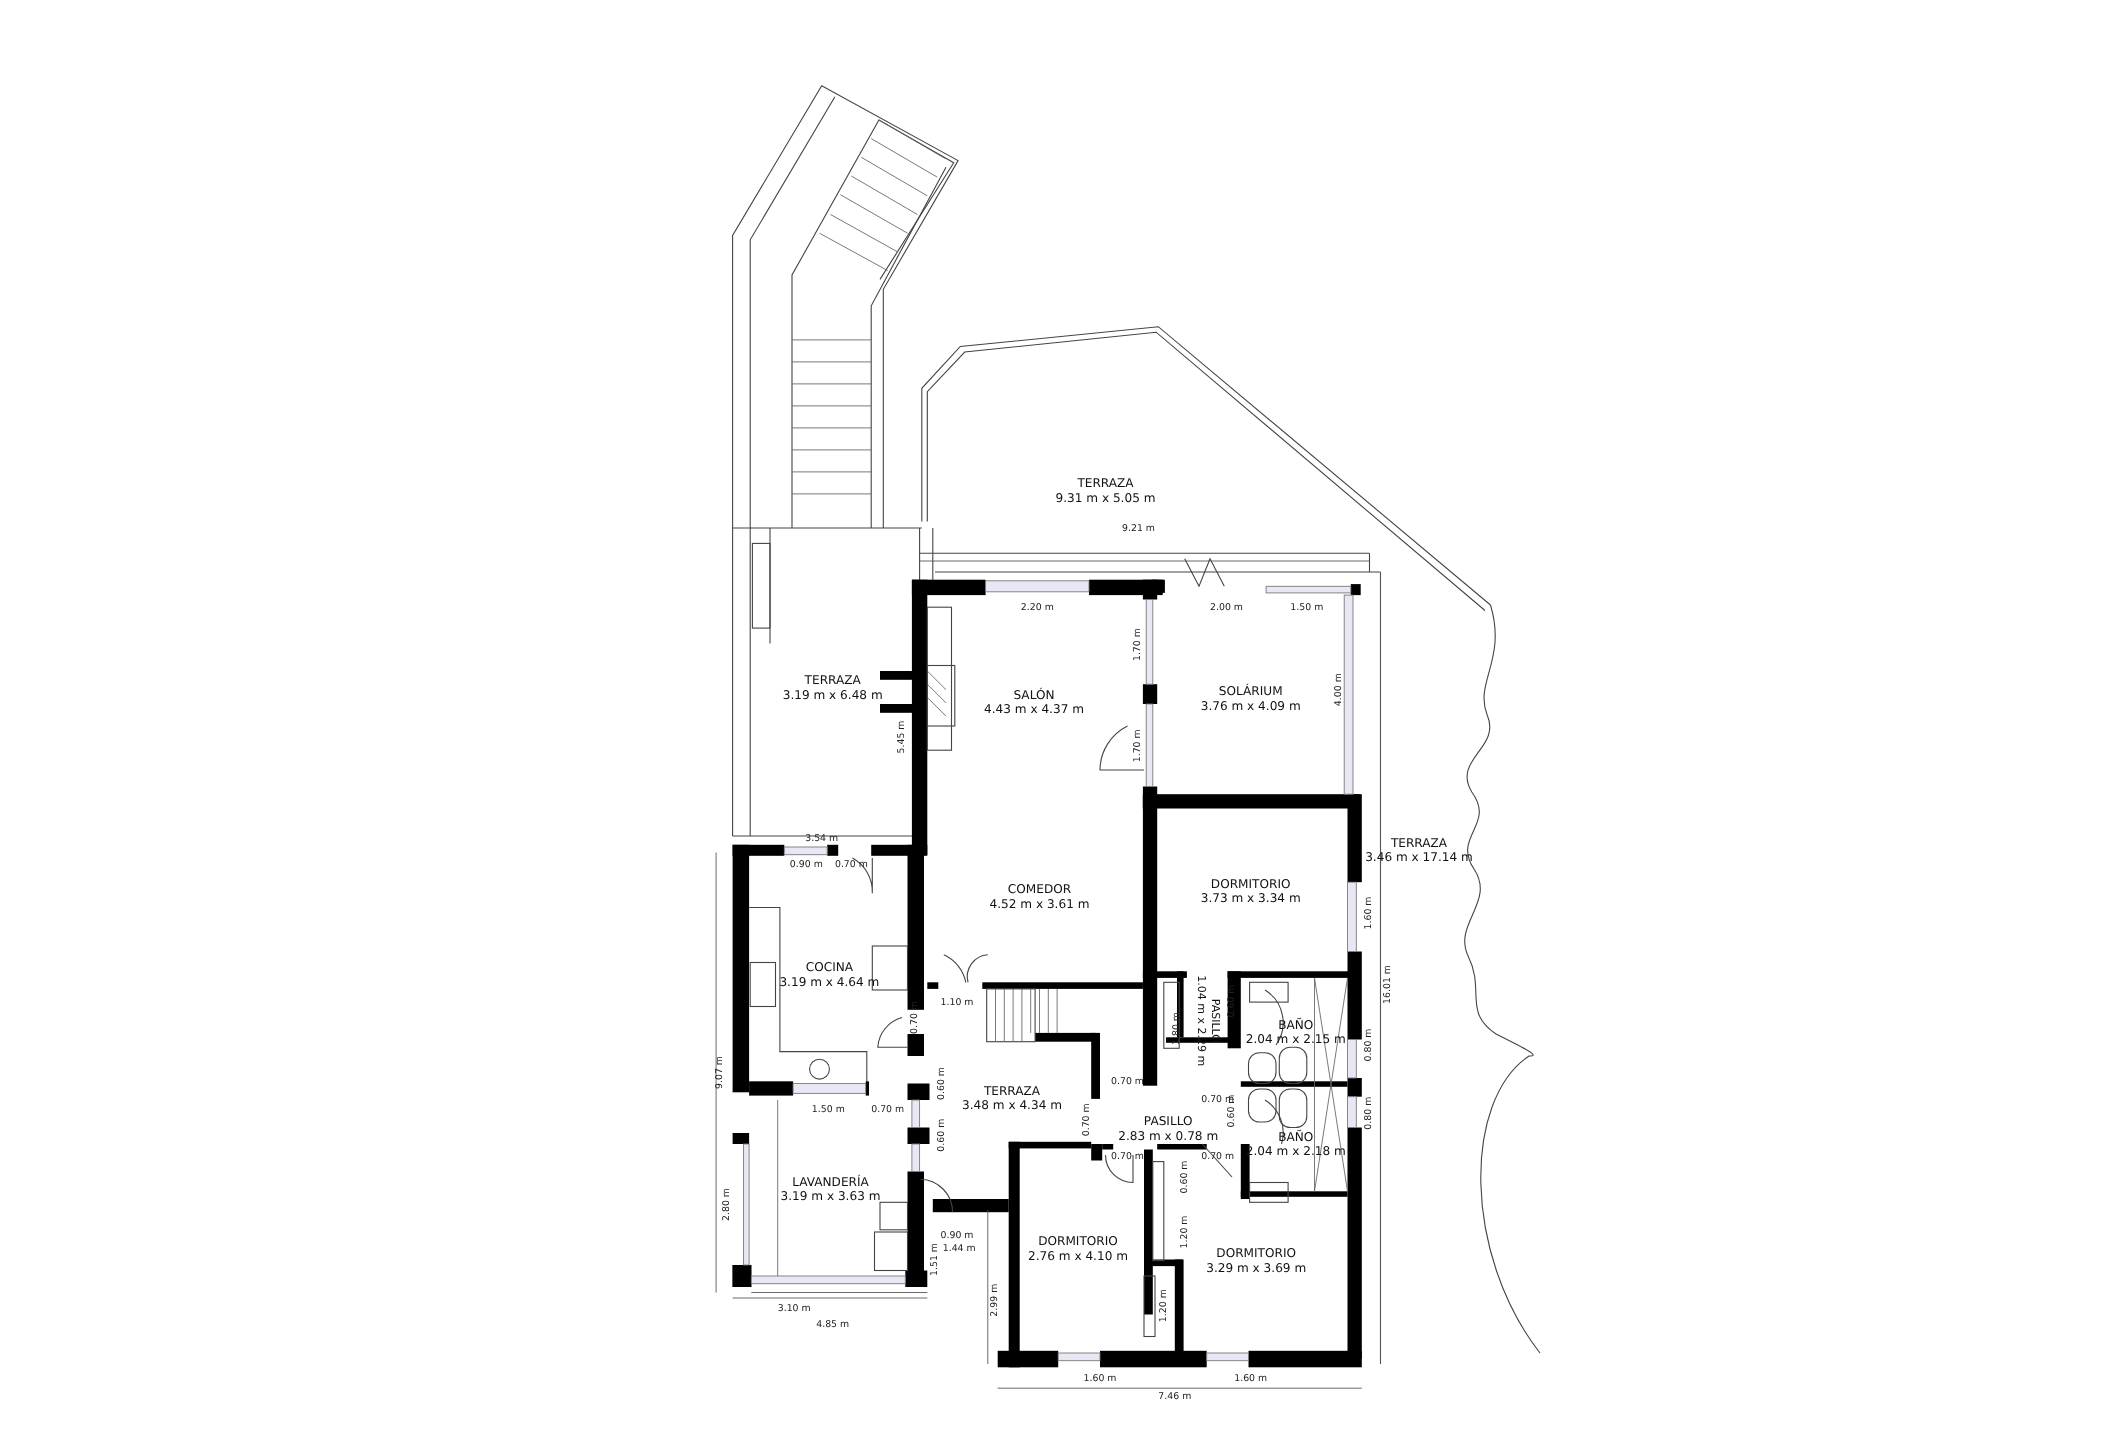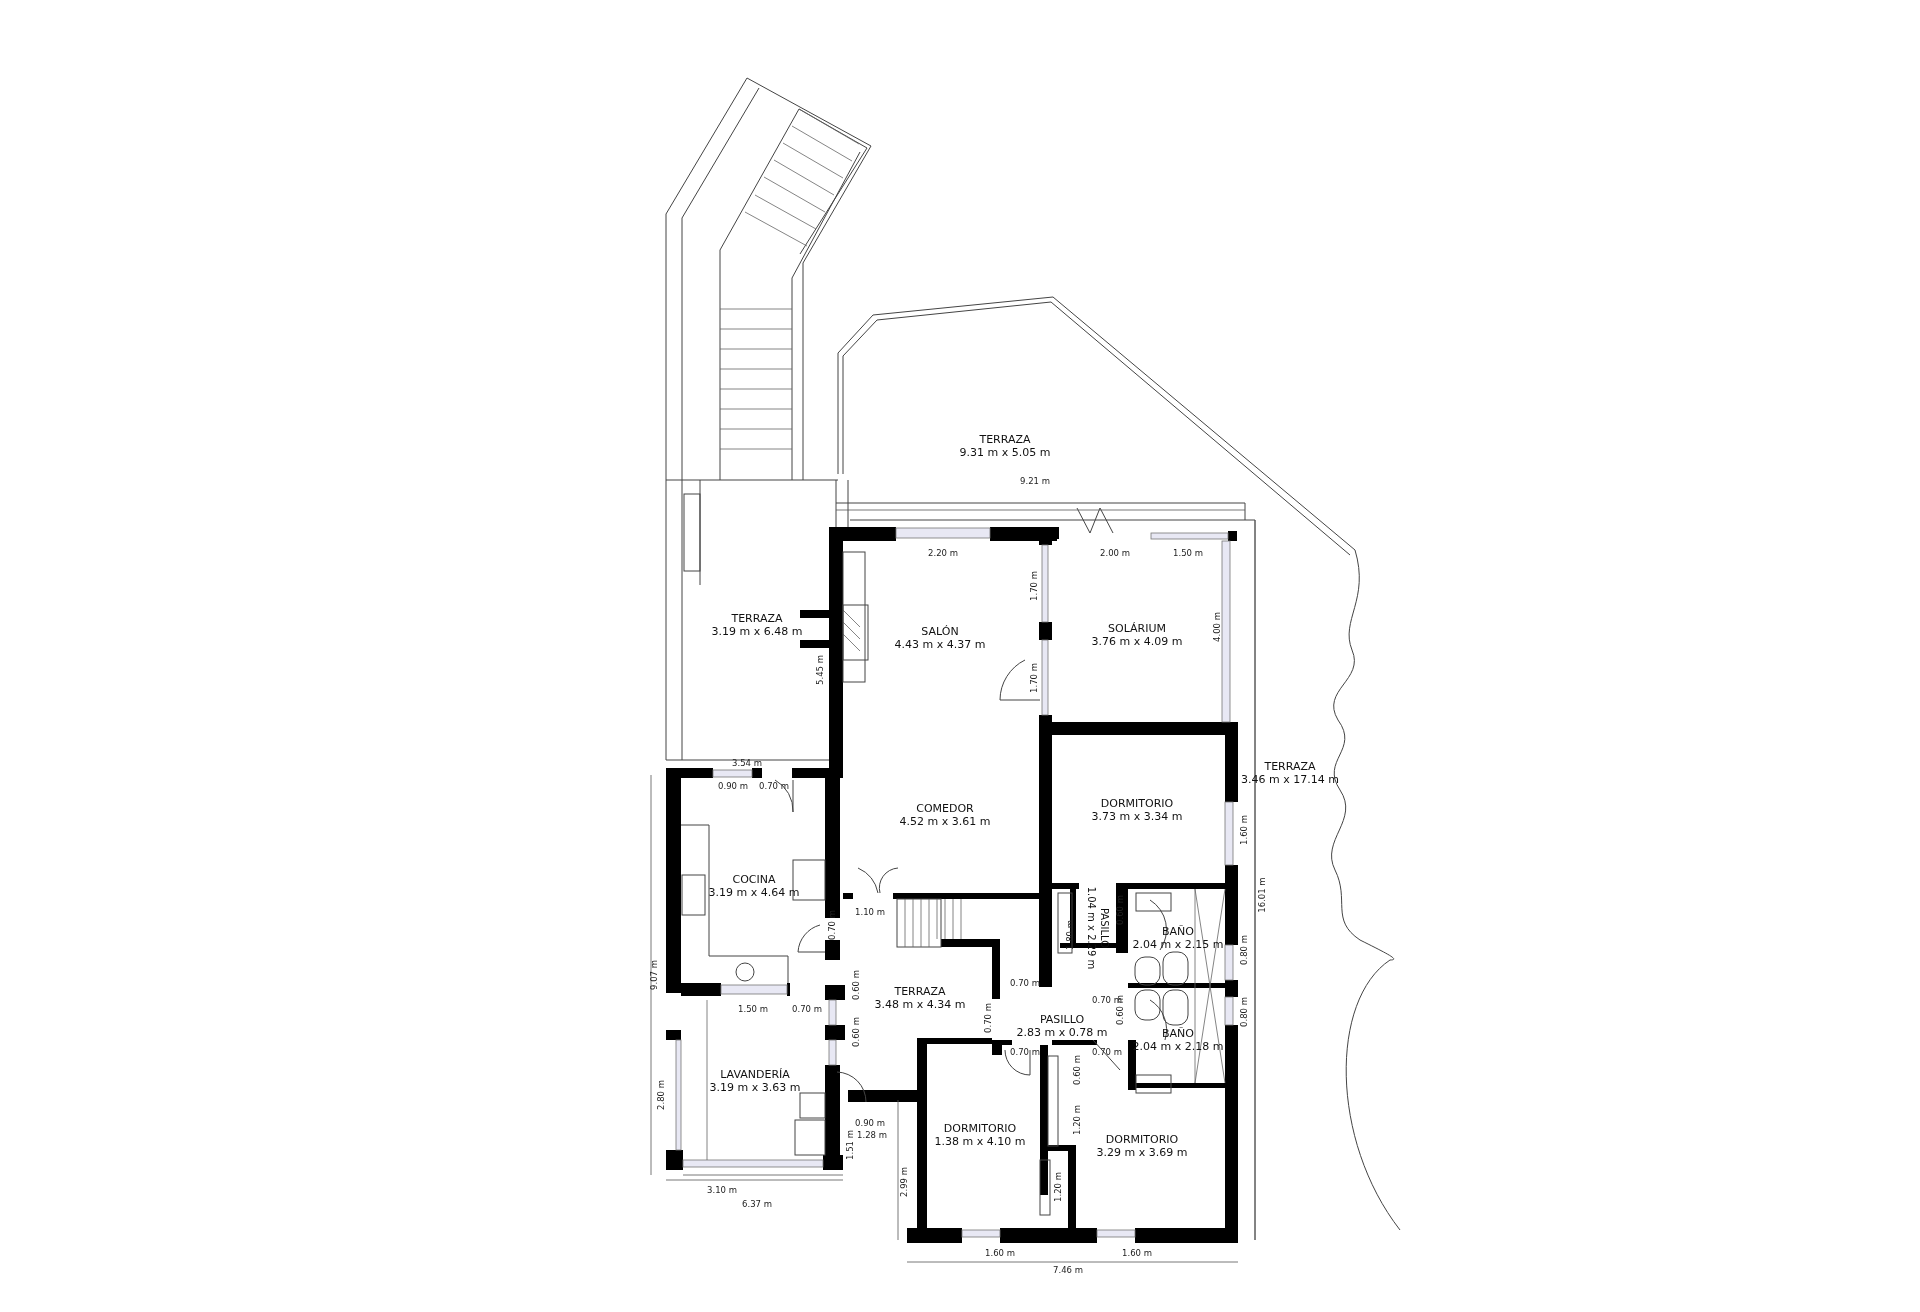--- a/index.html
+++ b/index.html
@@ -277,21 +277,21 @@
 <div class="lbl" style="left:1178px;top:1027px">
   <div>BAÑO</div>
   <div>2.04 m x 2.18 m</div>
 </div>
 <div class="lbl" style="left:755px;top:1068px">
   <div>LAVANDERÍA</div>
   <div>3.19 m x 3.63 m</div>
 </div>
 <div class="lbl" style="left:980px;top:1122px">
   <div>DORMITORIO</div>
-  <div>1.38 m x 4.10 m</div>
+  <div>2.76 m x 4.10 m</div>
 </div>
 <div class="lbl" style="left:1142px;top:1133px">
   <div>DORMITORIO</div>
   <div>3.29 m x 3.69 m</div>
 </div>
 
 <div class="dl" style="left:1035px;top:476px">9.21 m</div>
 <div class="dl" style="left:943px;top:548px">2.20 m</div>
 <div class="dl" style="left:1115px;top:548px">2.00 m</div>
 <div class="dl" style="left:1188px;top:548px">1.50 m</div>
@@ -318,21 +318,21 @@
 <div class="dl" style="left:1025px;top:978px">0.70 m</div>
 <div class="dl v" style="left:988px;top:1018px">0.70 m</div>
 <div class="dl v" style="left:1120px;top:1010px">0.60 m</div>
 <div class="dl v" style="left:1244px;top:1012px">0.80 m</div>
 <div class="dl" style="left:1025px;top:1047px">0.70 m</div>
 <div class="dl" style="left:1107px;top:1047px">0.70 m</div>
 <div class="dl v" style="left:661px;top:1095px">2.80 m</div>
 <div class="dl v" style="left:1077px;top:1070px">0.60 m</div>
 <div class="dl v" style="left:1077px;top:1120px">1.20 m</div>
 <div class="dl" style="left:870px;top:1118px">0.90 m</div>
-<div class="dl" style="left:872px;top:1130px">1.28 m</div>
+<div class="dl" style="left:872px;top:1130px">1.44 m</div>
 <div class="dl v" style="left:850px;top:1145px">1.51 m</div>
 <div class="dl v" style="left:904px;top:1182px">2.99 m</div>
 <div class="dl v" style="left:1058px;top:1187px">1.20 m</div>
 <div class="dl" style="left:722px;top:1185px">3.10 m</div>
-<div class="dl" style="left:757px;top:1199px">6.37 m</div>
+<div class="dl" style="left:757px;top:1199px">4.85 m</div>
 <div class="dl" style="left:1000px;top:1248px">1.60 m</div>
 <div class="dl" style="left:1137px;top:1248px">1.60 m</div>
 <div class="dl" style="left:1068px;top:1265px">7.46 m</div>
 
 </body></html>

